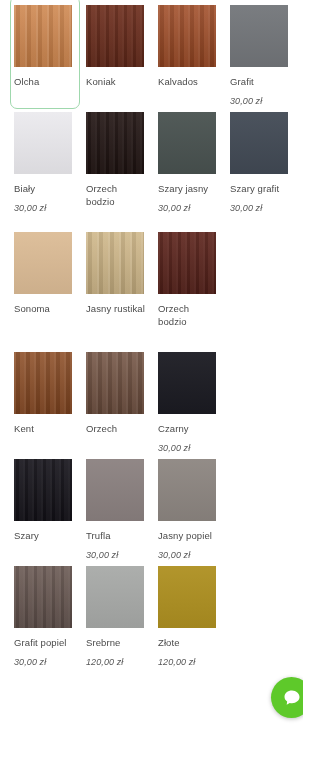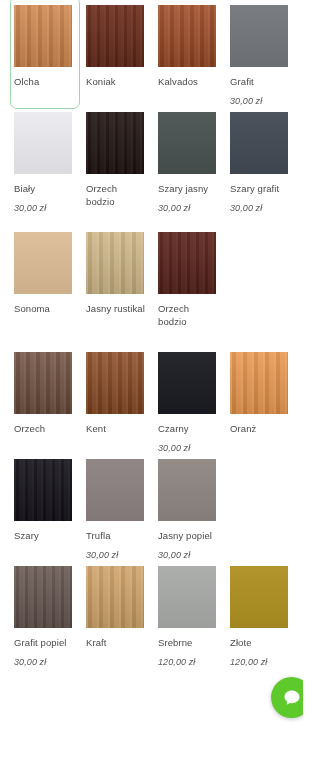--- a/index.html
+++ b/index.html
@@ -183,47 +183,40 @@
         <div class="cell">
           <div class="swatch" style="background: rgb(93, 36, 28);">
             <div class="grain" style="background: repeating-linear-gradient(90deg, rgba(255, 255, 255, 0.05) 0px, rgba(255, 255, 255, 0.05) 2px, rgba(0, 0, 0, 0.1) 2px, rgba(0, 0, 0, 0.1) 5px, rgba(255, 255, 255, 0.03) 5px, rgba(255, 255, 255, 0.03) 9px), linear-gradient(rgba(255, 255, 255, 0.06), rgba(0, 0, 0, 0.2));"></div>
           </div>
           <div class="label">Orzech bodzio</div>
           <div class="price empty">&nbsp;</div>
         </div>
       </div>
       <div class="row">
         <div class="cell">
+          <div class="swatch" style="background: rgb(138, 74, 34);">
+            <div class="grain" style="background: repeating-linear-gradient(90deg, rgba(255, 255, 255, 0.08) 0px, rgba(255, 255, 255, 0.08) 2px, rgba(0, 0, 0, 0.09) 2px, rgba(0, 0, 0, 0.09) 6px, rgba(255, 255, 255, 0.04) 6px, rgba(255, 255, 255, 0.04) 10px), linear-gradient(rgba(255, 255, 255, 0.1), rgba(0, 0, 0, 0.16));"></div>
+          </div>
+          <div class="label">Kent</div>
+          <div class="price empty">&nbsp;</div>
+        </div>
+        <div class="cell">
           <div class="swatch" style="background: rgb(112, 80, 63);">
             <div class="grain" style="background: repeating-linear-gradient(90deg, rgba(255, 255, 255, 0.08) 0px, rgba(255, 255, 255, 0.08) 2px, rgba(0, 0, 0, 0.09) 2px, rgba(0, 0, 0, 0.09) 6px, rgba(255, 255, 255, 0.04) 6px, rgba(255, 255, 255, 0.04) 10px), linear-gradient(rgba(255, 255, 255, 0.1), rgba(0, 0, 0, 0.16));"></div>
           </div>
           <div class="label">Orzech</div>
           <div class="price empty">&nbsp;</div>
         </div>
         <div class="cell">
-          <div class="swatch" style="background: rgb(138, 74, 34);">
-            <div class="grain" style="background: repeating-linear-gradient(90deg, rgba(255, 255, 255, 0.08) 0px, rgba(255, 255, 255, 0.08) 2px, rgba(0, 0, 0, 0.09) 2px, rgba(0, 0, 0, 0.09) 6px, rgba(255, 255, 255, 0.04) 6px, rgba(255, 255, 255, 0.04) 10px), linear-gradient(rgba(255, 255, 255, 0.1), rgba(0, 0, 0, 0.16));"></div>
-          </div>
-          <div class="label">Kent</div>
-          <div class="price empty">&nbsp;</div>
-        </div>
-        <div class="cell">
           <div class="swatch" style="background: rgb(27, 27, 34);">
             <div class="grain" style="background: linear-gradient(rgba(255, 255, 255, 0.05), rgba(0, 0, 0, 0.07));"></div>
           </div>
           <div class="label">Czarny</div>
           <div class="price">30,00 zł</div>
         </div>
-        <div class="cell">
-          <div class="swatch" style="background: rgb(232, 148, 73);">
-            <div class="grain" style="background: repeating-linear-gradient(90deg, rgba(255, 255, 255, 0.12) 0px, rgba(255, 255, 255, 0.12) 2px, rgba(0, 0, 0, 0.07) 2px, rgba(0, 0, 0, 0.07) 6px, rgba(255, 255, 255, 0.05) 6px, rgba(255, 255, 255, 0.05) 11px), linear-gradient(rgba(255, 255, 255, 0.1), rgba(0, 0, 0, 0.12));"></div>
-          </div>
-          <div class="label">Oranż</div>
-          <div class="price empty">&nbsp;</div>
-        </div>
       </div>
       <div class="row">
         <div class="cell">
           <div class="swatch" style="background: rgb(21, 19, 26);">
             <div class="grain" style="background: repeating-linear-gradient(90deg, rgba(255, 255, 255, 0.05) 0px, rgba(255, 255, 255, 0.05) 2px, rgba(0, 0, 0, 0.1) 2px, rgba(0, 0, 0, 0.1) 5px, rgba(255, 255, 255, 0.03) 5px, rgba(255, 255, 255, 0.03) 9px), linear-gradient(rgba(255, 255, 255, 0.06), rgba(0, 0, 0, 0.2));"></div>
           </div>
           <div class="label">Szary</div>
           <div class="price empty">&nbsp;</div>
         </div>
         <div class="cell">
@@ -241,27 +234,20 @@
           <div class="price">30,00 zł</div>
         </div>
       </div>
       <div class="row">
         <div class="cell">
           <div class="swatch" style="background: rgb(108, 91, 85);">
             <div class="grain" style="background: repeating-linear-gradient(90deg, rgba(255, 255, 255, 0.05) 0px, rgba(255, 255, 255, 0.05) 2px, rgba(0, 0, 0, 0.1) 2px, rgba(0, 0, 0, 0.1) 5px, rgba(255, 255, 255, 0.03) 5px, rgba(255, 255, 255, 0.03) 9px), linear-gradient(rgba(255, 255, 255, 0.06), rgba(0, 0, 0, 0.2));"></div>
           </div>
           <div class="label">Grafit popiel</div>
           <div class="price">30,00 zł</div>
-        </div>
-        <div class="cell">
-          <div class="swatch" style="background: rgb(205, 160, 99);">
-            <div class="grain" style="background: repeating-linear-gradient(90deg, rgba(255, 255, 255, 0.12) 0px, rgba(255, 255, 255, 0.12) 2px, rgba(0, 0, 0, 0.07) 2px, rgba(0, 0, 0, 0.07) 6px, rgba(255, 255, 255, 0.05) 6px, rgba(255, 255, 255, 0.05) 11px), linear-gradient(rgba(255, 255, 255, 0.1), rgba(0, 0, 0, 0.12));"></div>
-          </div>
-          <div class="label">Kraft</div>
-          <div class="price empty">&nbsp;</div>
         </div>
         <div class="cell">
           <div class="swatch" style="background: rgb(168, 170, 168);">
             <div class="grain" style="background: linear-gradient(rgba(255, 255, 255, 0.05), rgba(0, 0, 0, 0.07));"></div>
           </div>
           <div class="label">Srebrne</div>
           <div class="price">120,00 zł</div>
         </div>
         <div class="cell">
           <div class="swatch" style="background: rgb(174, 144, 33);">

